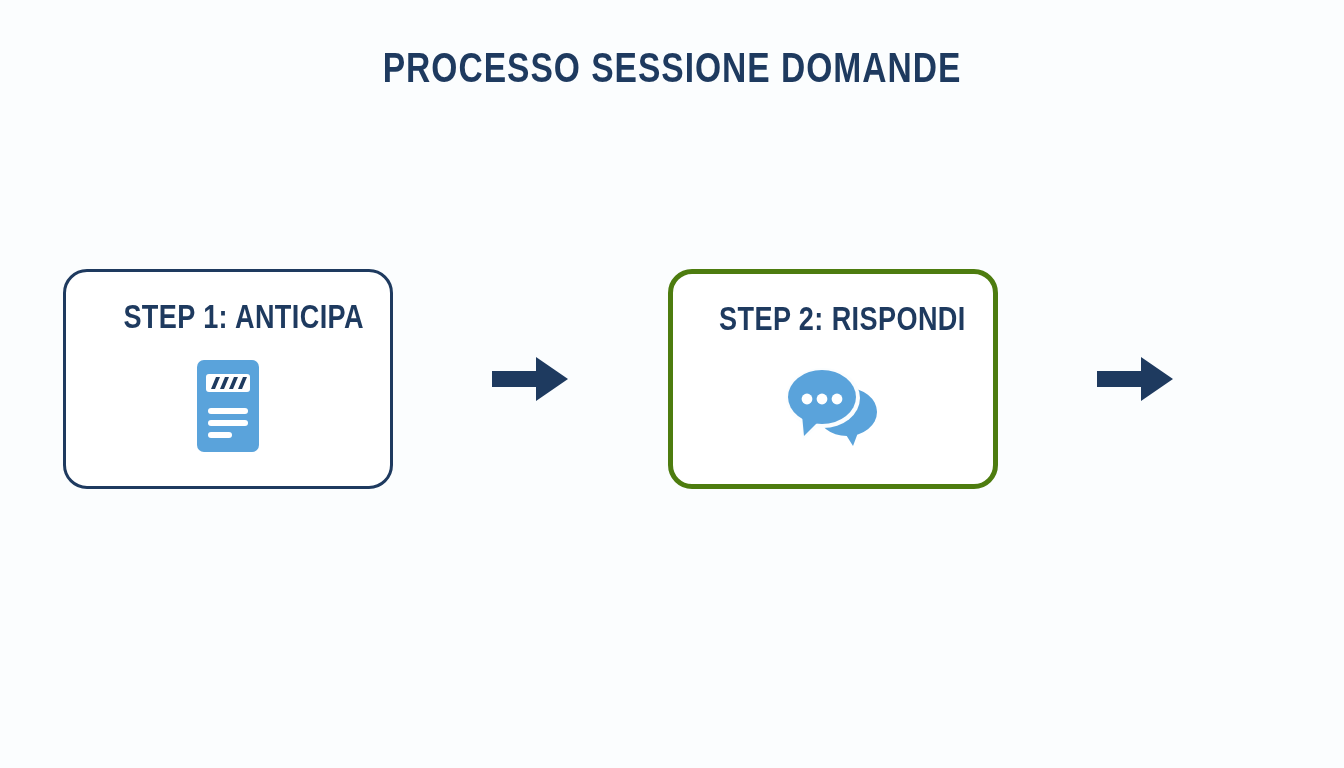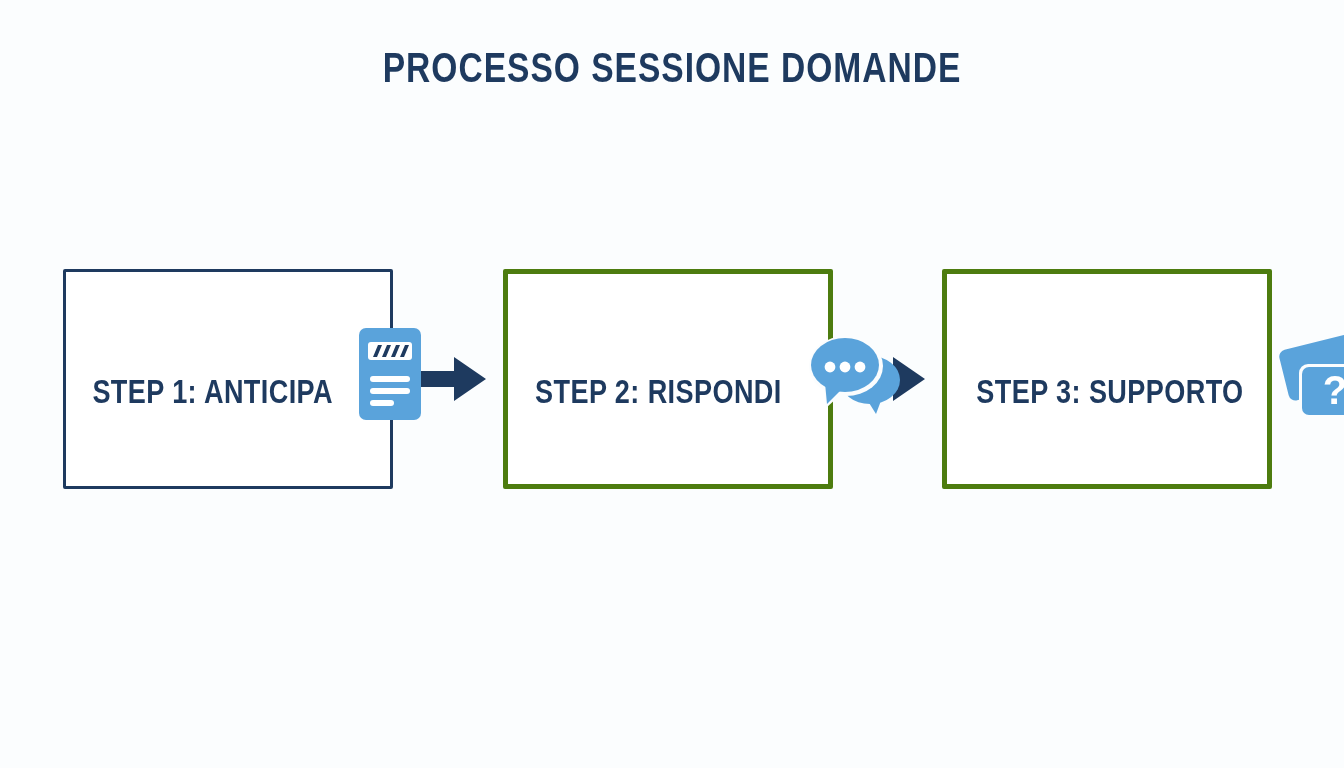--- a/index.html
+++ b/index.html
@@ -43,25 +43,26 @@
     height: 222px;
     display: flex;
     flex-direction: row;
     align-items: center;
   }
 
   .card {
     width: 330px;
     height: 220px;
     background: #ffffff;
-    border-radius: 2px;
+    border-radius: 24px;
     position: relative;
     flex: 0 0 auto;
     display: flex;
-    align-items: center;
+    flex-direction: column;
+    align-items: flex-end;
   }
   .card.navy   { border: 3px solid #1e3a5f; }
   .card.lightblue { border: 5px solid #4d7c0f; }
 
   .card-title {
     margin-top: 26px;
     font-family: "Liberation Sans Narrow", "Liberation Sans", sans-serif;
     font-size: 33px;
     font-weight: bold;
     letter-spacing: 0.5px;
@@ -157,33 +158,14 @@
   </div>
 
   <div class="arrow">
     <span>
       <svg width="76" height="48" viewBox="0 0 76 48">
         <polygon fill="#1e3a5f" points="0,16 44,16 44,2 76,24 44,46 44,32 0,32"></polygon>
       </svg>
     </span>
   </div>
 
-  <div class="card lightblue">
-    <div class="card-title">STEP 3: SUPPORTO</div>
-    <div class="icon-wrap">
-      <span>
-        <svg width="104" height="92" viewBox="0 0 104 92">
-
-          <g transform="rotate(-14 46 40)">
-            <rect x="10" y="14" width="74" height="52" rx="7" ry="7" fill="#5aa3db"></rect>
-          </g>
-
-          <rect x="26" y="36" width="72" height="54" rx="9" ry="9" fill="#fbfdfe"></rect>
-
-          <rect x="29" y="39" width="66" height="48" rx="7" ry="7" fill="#5aa3db"></rect>
-
-          <text x="62" y="76" fill="#ffffff" font-family="Liberation Sans, sans-serif" font-size="40" font-weight="bold" text-anchor="middle">?</text>
-        </svg>
-      </span>
-    </div>
-  </div>
 
 </div>
 
 </body></html>

